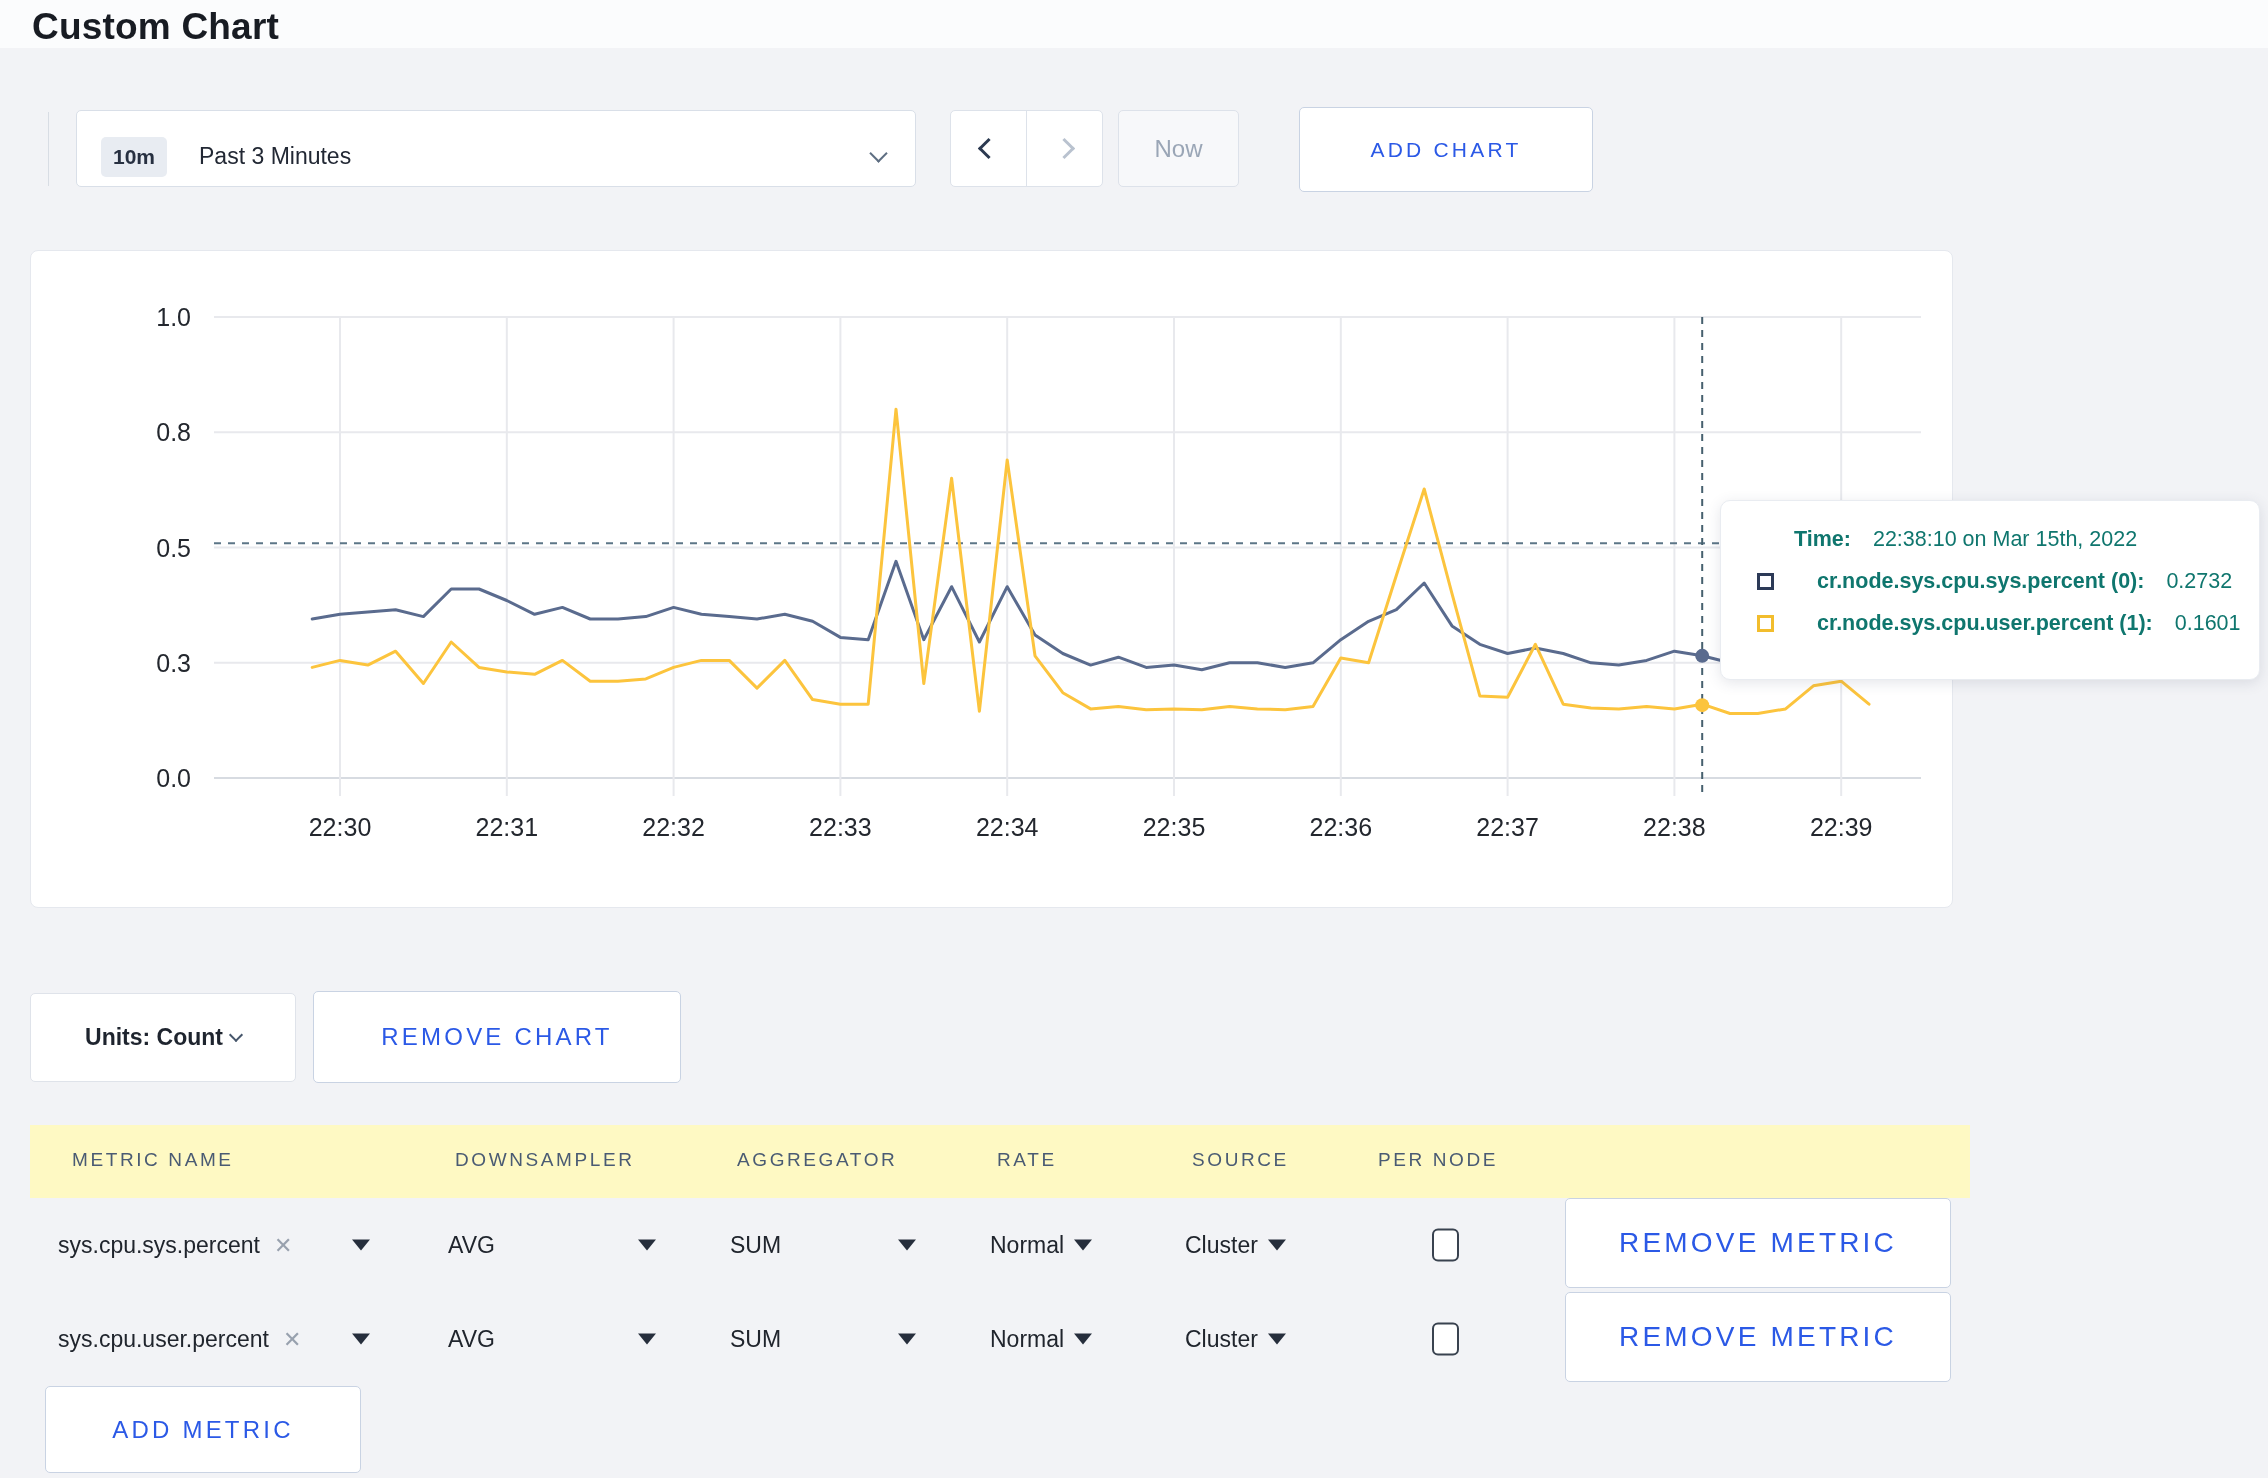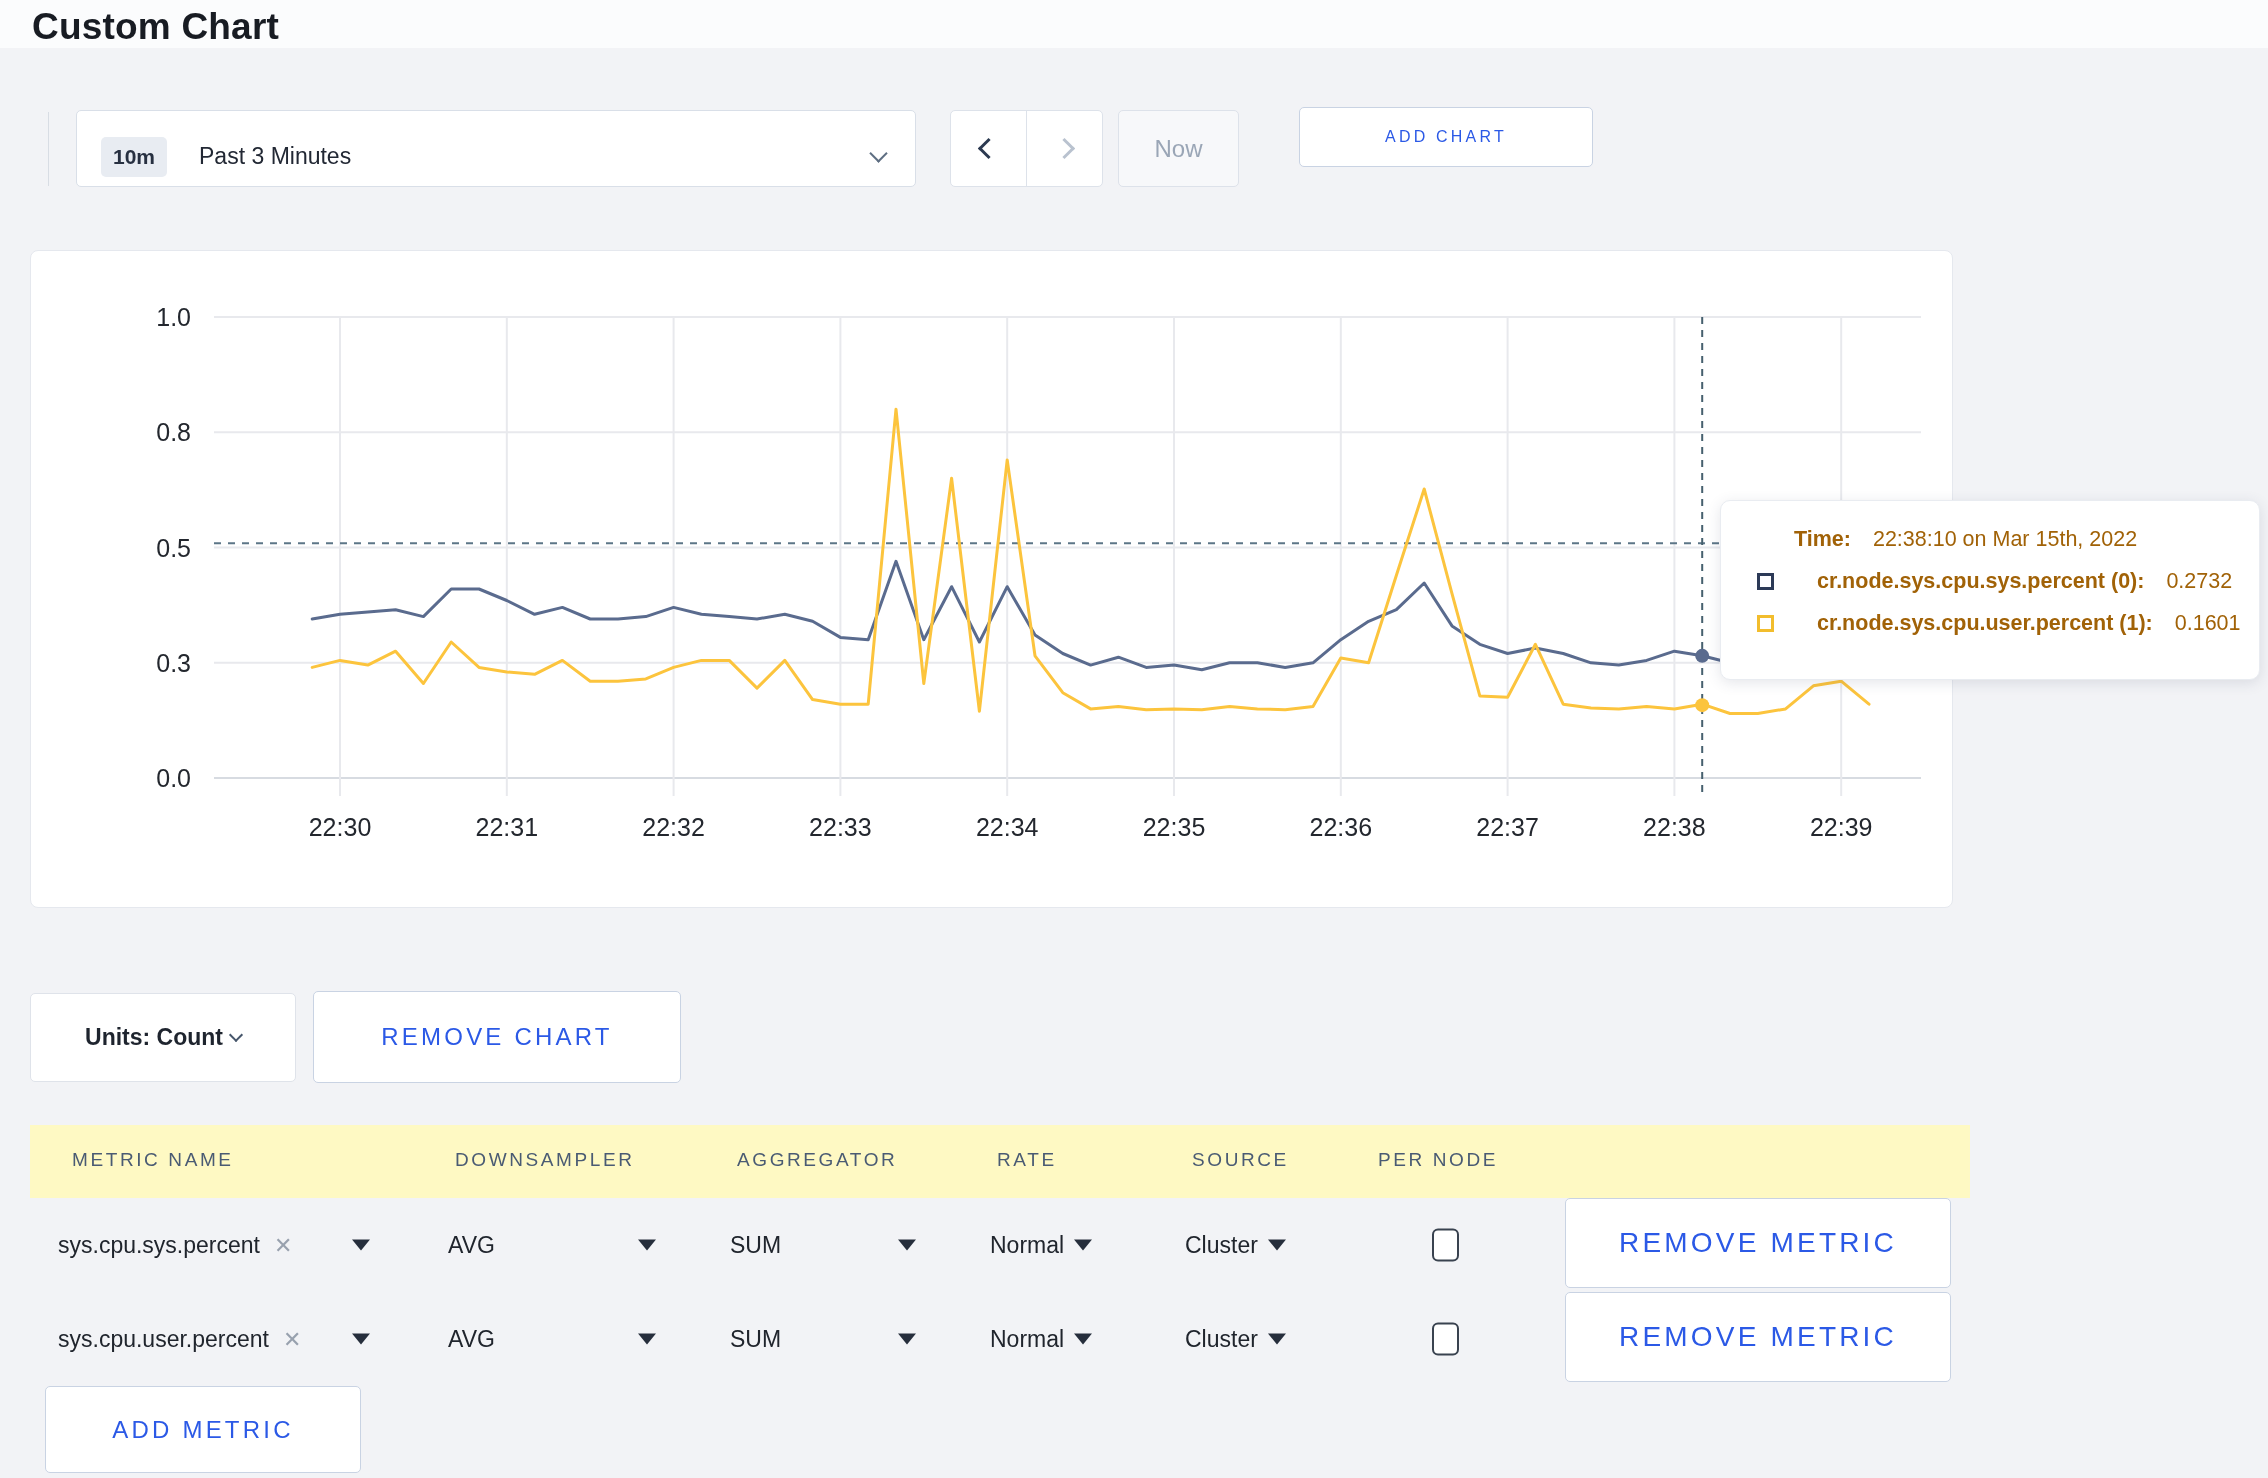--- a/index.html
+++ b/index.html
@@ -29,33 +29,33 @@
   .nav-btn + .nav-btn { border-left:1px solid #dde2ea; }
   .chev-left { display:inline-block; width:15px; height:15px; border-left:3.5px solid #2b3950; border-bottom:3.5px solid #2b3950; transform:rotate(45deg); }
   .chev-right { display:inline-block; width:15px; height:15px; border-right:3px solid #b9c2cf; border-top:3px solid #b9c2cf; transform:rotate(45deg); }
   .now-btn { position:absolute; left:1118px; top:110px; width:121px; height:77px; background:#f7f8fa; border:1px solid #dde2ea; border-radius:5px;
     color:#9aa6b6; font-size:24px; display:flex; align-items:center; justify-content:center; cursor:default; }
   .btn-blue {
     background:#fff; border:1px solid #c9d3e3; border-radius:5px;
     color:#2b59e6; font-weight:500; letter-spacing:3.2px;
     display:flex; align-items:center; justify-content:center; cursor:pointer;
   }
-  .add-chart-btn { position:absolute; left:1299px; top:107px; width:294px; height:60px; font-size:16px; }
+  .add-chart-btn { position:absolute; left:1299px; top:107px; width:294px; height:85px; font-size:21px; }
 
   
   .chart-card { position:absolute; left:30px; top:250px; width:1923px; height:658px; background:#fff; border:1px solid #e5e8ee; border-radius:8px; }
   .chart-card svg { position:absolute; left:0; top:0; }
 
   
   .chart-tooltip {
     position:absolute; left:1720px; top:500px; width:540px; height:180px;
     background:#fff; border:1px solid #e9ecf1; border-radius:10px;
     box-shadow:0 3px 14px rgba(55,65,90,0.13); padding:26px 0 0 36px; z-index:5;
   }
-  .tt-row { display:flex; align-items:center; margin-bottom:17px; font-size:21.5px; color:#a16207; }
+  .tt-row { display:flex; align-items:center; margin-bottom:17px; font-size:21.5px; color:#0f766e; }
   .tt-time-label { font-weight:bold; margin-left:37px; }
   .tt-val { margin-left:22px; }
   .tt-swatch { width:17px; height:17px; border-width:3.5px; border-style:solid; background:#fff; margin-right:12px; flex:0 0 auto; }
   .tt-series-label { font-weight:bold;margin-left:31px; }
 
   
   .units-btn { position:absolute; left:30px; top:993px; width:266px; height:89px; background:#fff; border:1px solid #dfe3ea; border-radius:5px;
     display:flex; align-items:center; justify-content:center; gap:8px; cursor:pointer; }
   .units-label { font-size:23px; font-weight:bold; color:#1e242e; }
   .units-btn .chev { width:10px; height:10px; border-color:#46566b; }

